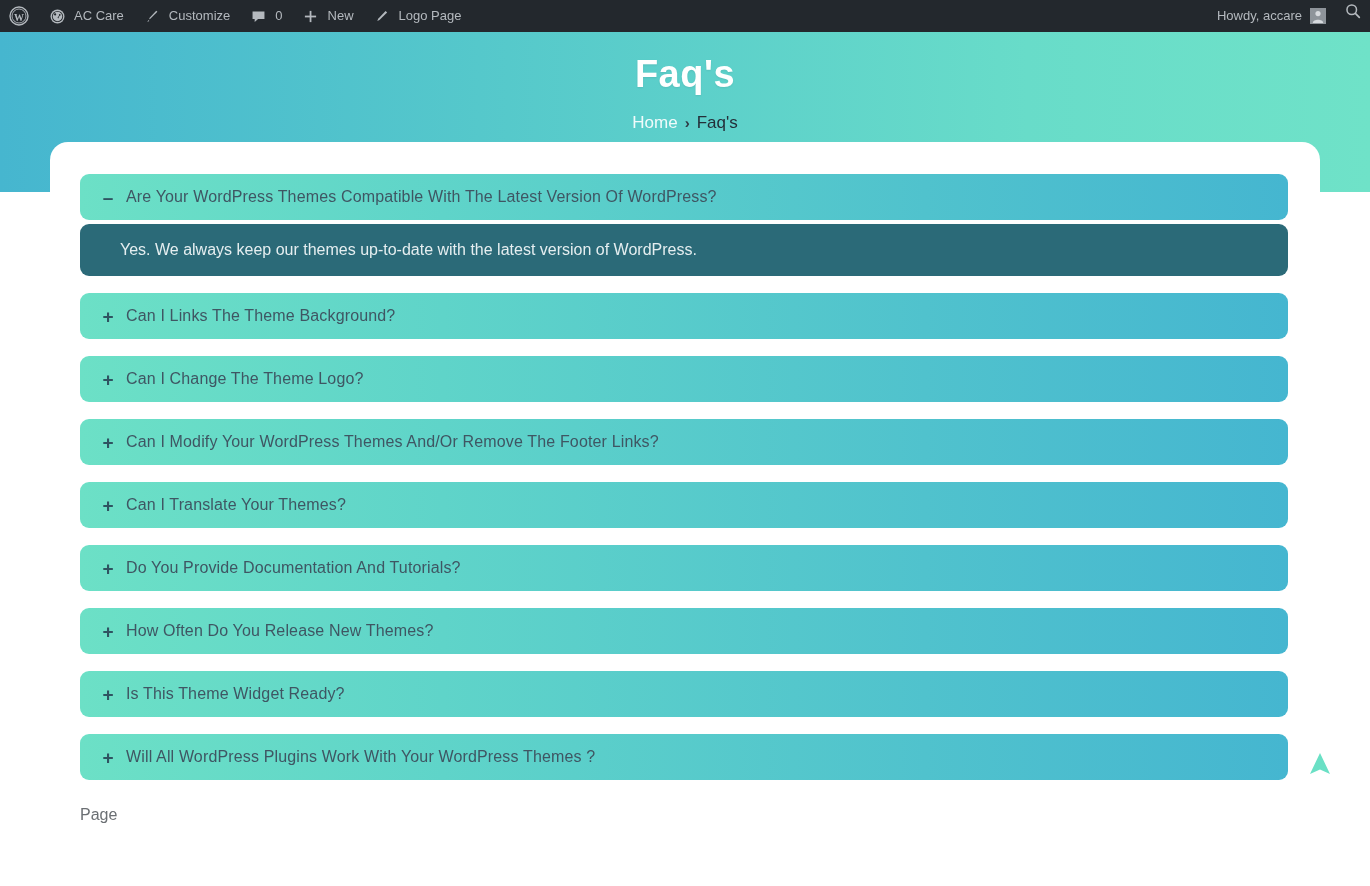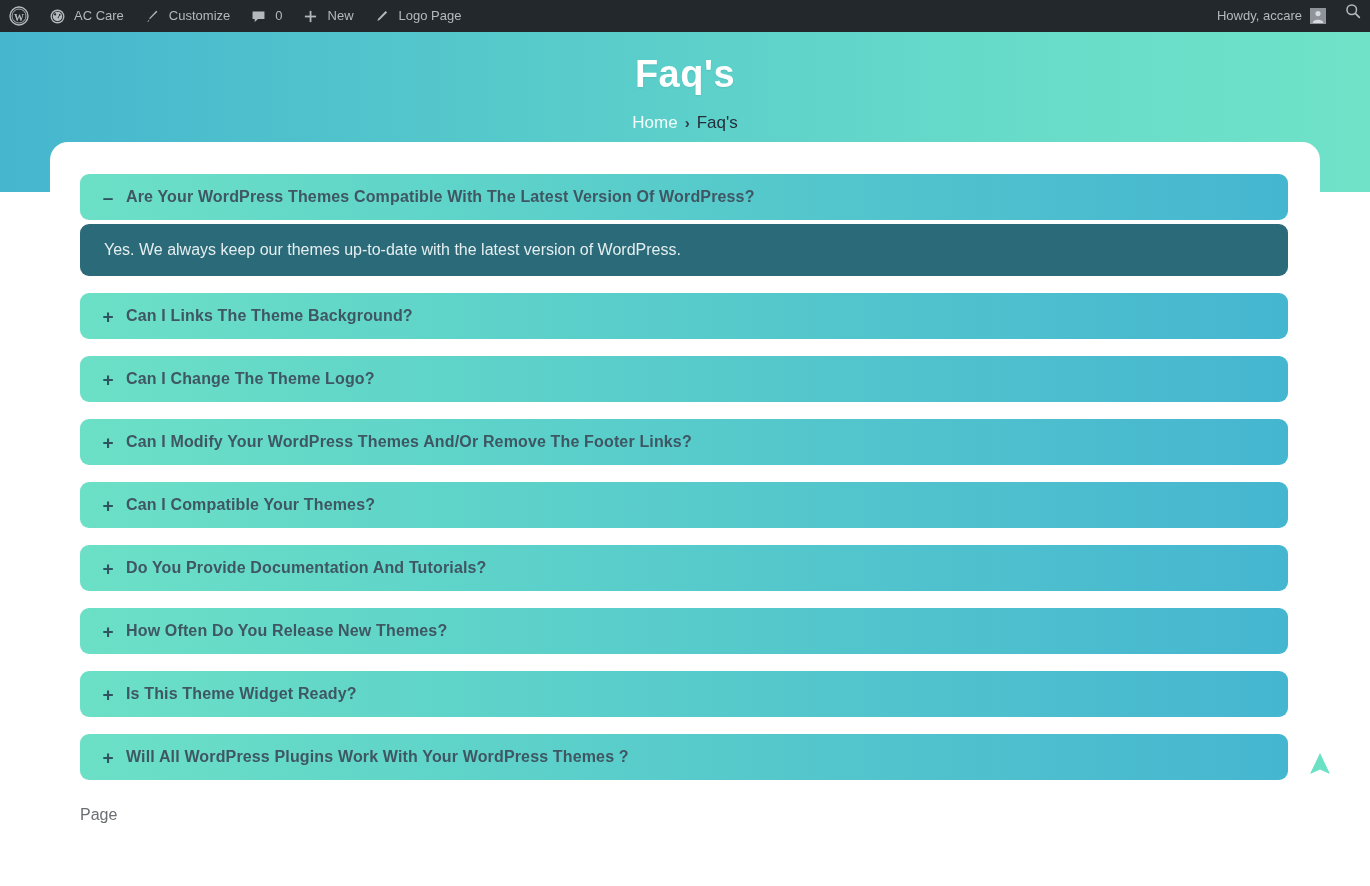--- a/index.html
+++ b/index.html
@@ -121,34 +121,34 @@
     flex: 0 0 36px;
     text-align: center;
     font-size: 19px;
     font-weight: bold;
     color: #2f5361;
     line-height: 1;
     user-select: none;
   }
   .acc-q {
     font-size: 16px;
-    font-weight: bold;
+    font-weight: normal;
     color: #3f5663;
     letter-spacing: 0.15px;
     text-align: right;
   }
 
   .acc-panel {
     margin-top: 4px;
     background: #2b6a78;
     border-radius: 9px;
     min-height: 52px;
     display: flex;
     align-items: center;
-    padding: 12px 24px;
+    padding: 12px 40px;
   }
   .acc-a {
     font-size: 16px;
     color: #e5eef0;
     line-height: 26px;
   }
 
   
   .edit-link {
     display: inline-block;
@@ -293,21 +293,21 @@
       </div>
       <div class="acc-item">
         <div class="acc-header">
           <span class="acc-sign">+</span>
           <span class="acc-q">Can I Modify Your WordPress Themes And/Or Remove The Footer Links?</span>
         </div>
       </div>
       <div class="acc-item">
         <div class="acc-header">
           <span class="acc-sign">+</span>
-          <span class="acc-q">Can I Compatible Your Themes?</span>
+          <span class="acc-q">Can I Translate Your Themes?</span>
         </div>
       </div>
       <div class="acc-item">
         <div class="acc-header">
           <span class="acc-sign">+</span>
           <span class="acc-q">Do You Provide Documentation And Tutorials?</span>
         </div>
       </div>
       <div class="acc-item">
         <div class="acc-header">

